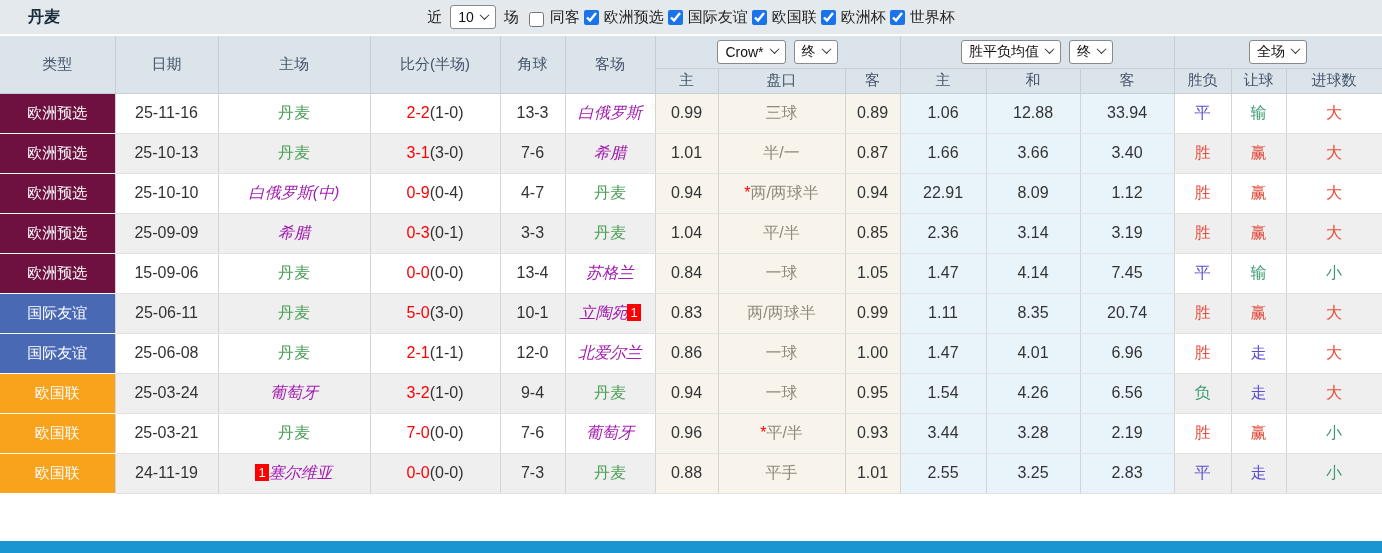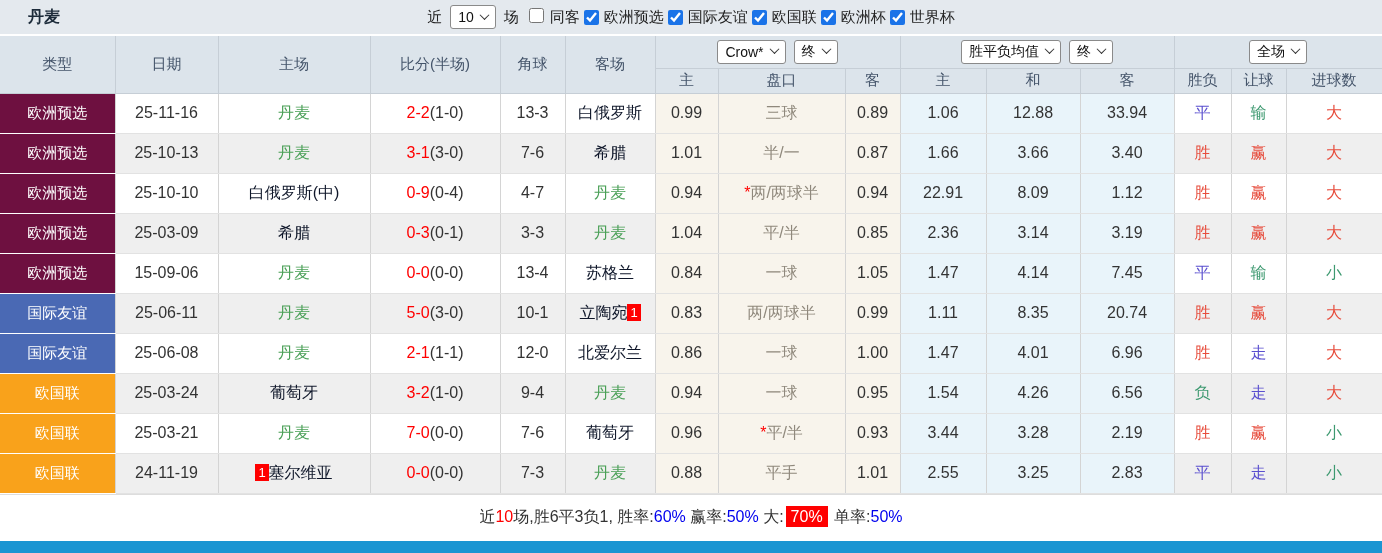--- a/index.html
+++ b/index.html
@@ -27,21 +27,21 @@
   .grp-cell { padding:2px 0; }
   .grp-inner { display:flex; align-items:center; justify-content:center; }
 
   tbody td { height:40px; font-size:16px; color:#333; border-right:1px solid #d4d4d4; border-bottom:1px solid #e2e2e2; }
   tr.odd .c-plain { background:#fff; }
   tr.even .c-plain { background:#efefef; }
   .c-type { color:#fff; font-size:15px; border-bottom:1px solid #fff !important; }
   .c-odds { background:#f8f4ec; }
   .c-avg  { background:#e9f4fa; }
   .team-green { color:#4aa057; }
-  .team-dark { color:#0f172a; }
+  .team-dark { color:#a21caf;font-style:italic; }
   .ft { color:#ff0000; }
   .ht { color:#333; }
   .hcap { color:#8f887c;text-align:center; }
   .star { color:#ff0000; }
   .badge1 { display:inline-block; background:#ff0000; color:#fff; font-size:13px; line-height:17px; padding:0 3px; vertical-align:1px; }
   .res-red { color:#e74c3c; }
   .res-blue { color:#5a4fcf; }
   .res-green { color:#3d9970; }
 
   
@@ -59,21 +59,21 @@
 
   <div class="topbar">
     <span class="title">丹麦</span>
     <div class="controls">
       <span class="lbl">近</span>
       <span class="sel">
           <span>10</span>
           <span class="chev"></span>
         </span>
       <span class="lbl">场</span>
-      <label style="display:inline-flex;align-items:flex-start;cursor:pointer;">
+      <label style="display:inline-flex;align-items:flex-end;cursor:pointer;">
         <input type="checkbox" id="cb-same" style="">
         <span class="lbl">同客</span>
       </label>
       <span class="leagues" id="league-filters">
   <label>
     <input type="checkbox" checked="" style="">
     <span class="lbl">欧洲预选</span>
   </label>
 
   <label>
@@ -220,21 +220,21 @@
     <td class="c-avg">22.91</td>
     <td class="c-avg">8.09</td>
     <td class="c-avg">1.12</td>
     <td class="c-plain r0 res-red">胜</td>
     <td class="c-plain r1 res-red">赢</td>
     <td class="c-plain r2 res-red">大</td>
   </tr>
 
   <tr class="even">
     <td class="c-type" style="background: rgb(110, 16, 64);">欧洲预选</td>
-    <td class="c-plain">25-03-09</td>
+    <td class="c-plain">25-09-09</td>
     <td class="c-plain tc-home"><span class="team-dark">希腊</span></td>
     <td class="c-plain"><span class="ft">0-3</span><span class="ht">(0-1)</span></td>
     <td class="c-plain">3-3</td>
     <td class="c-plain tc-away"><span class="team-green">丹麦</span></td>
     <td class="c-odds">1.04</td>
     <td class="c-odds hcap">平/半</td>
     <td class="c-odds">0.85</td>
     <td class="c-avg">2.36</td>
     <td class="c-avg">3.14</td>
     <td class="c-avg">3.19</td>
@@ -346,17 +346,14 @@
     <td class="c-avg">2.55</td>
     <td class="c-avg">3.25</td>
     <td class="c-avg">2.83</td>
     <td class="c-plain r0 res-blue">平</td>
     <td class="c-plain r1 res-blue">走</td>
     <td class="c-plain r2 res-green">小</td>
   </tr>
 </tbody>
   </table>
 
-  <div class="footer">
-      <span id="footer-segs"><span class="seg-dark">近</span><span class="seg-red">10</span><span class="seg-dark">场,胜6平3负1, 胜率:</span><span class="seg-blue">60%</span><span class="seg-dark"> 赢率:</span><span class="seg-blue">50%</span><span class="seg-dark"> 大:</span><span class="seg-redbg">70%</span><span class="seg-dark"> 单率:</span><span class="seg-blue">50%</span></span>
-    </div>
   <div class="bluebar"></div>
 </div>
 
 </body></html>

